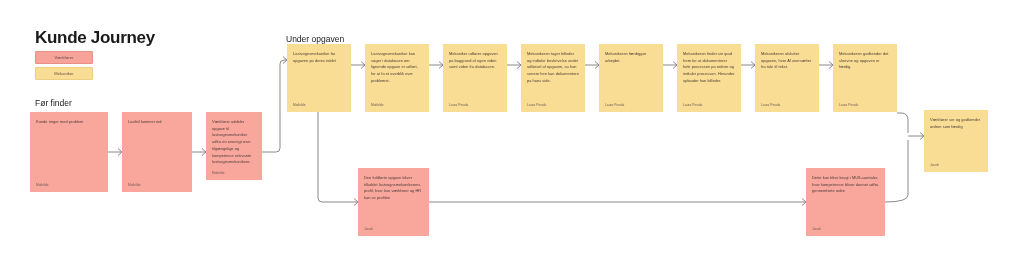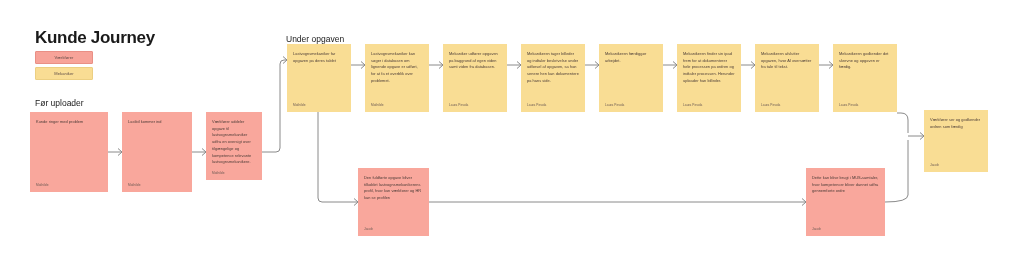--- a/index.html
+++ b/index.html
@@ -73,21 +73,21 @@
 
   <div class="legend">
     <div class="legend-chip role-a">
       <span>Værkfører</span>
     </div>
     <div class="legend-chip role-b">
       <span>Mekaniker</span>
     </div>
   </div>
 
-  <div class="section-label" id="sec-before">Før uploader</div>
+  <div class="section-label" id="sec-before">Før finder</div>
   <div class="section-label" id="sec-during">Under opgaven</div>
 
   <svg id="wires">
     <path class="wire" d="M108,152 L122,152"></path>
     <path class="wire-head" d="M118,148.5 L122,152 L118,155.5"></path>
 
     <path class="wire" d="M192,152 L206,152"></path>
     <path class="wire-head" d="M202,148.5 L206,152 L202,155.5"></path>
 
     <path class="wire" d="M262,152 L276,152 Q280,152 280,148 L280,64 Q280,60 284,60 L287,60"></path>

